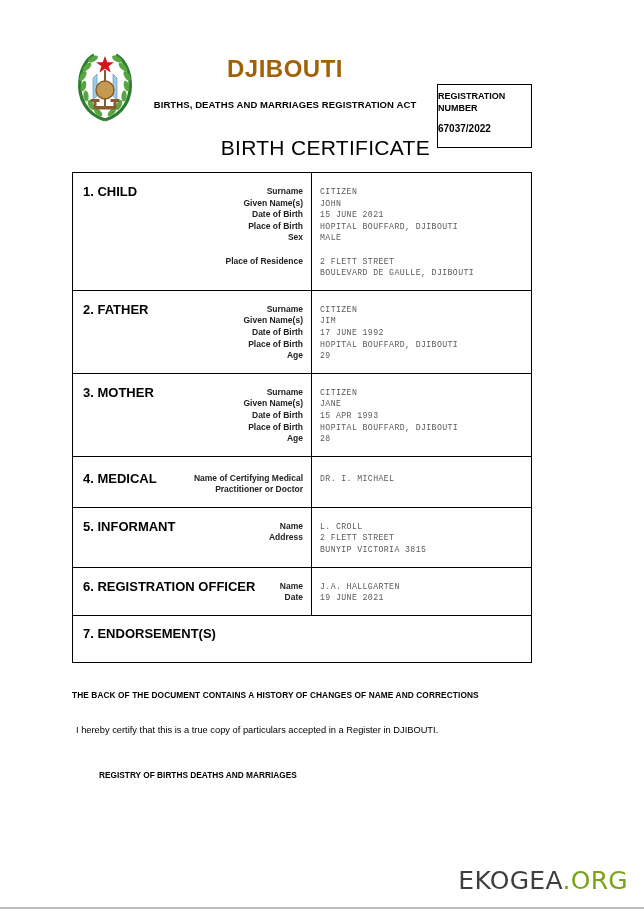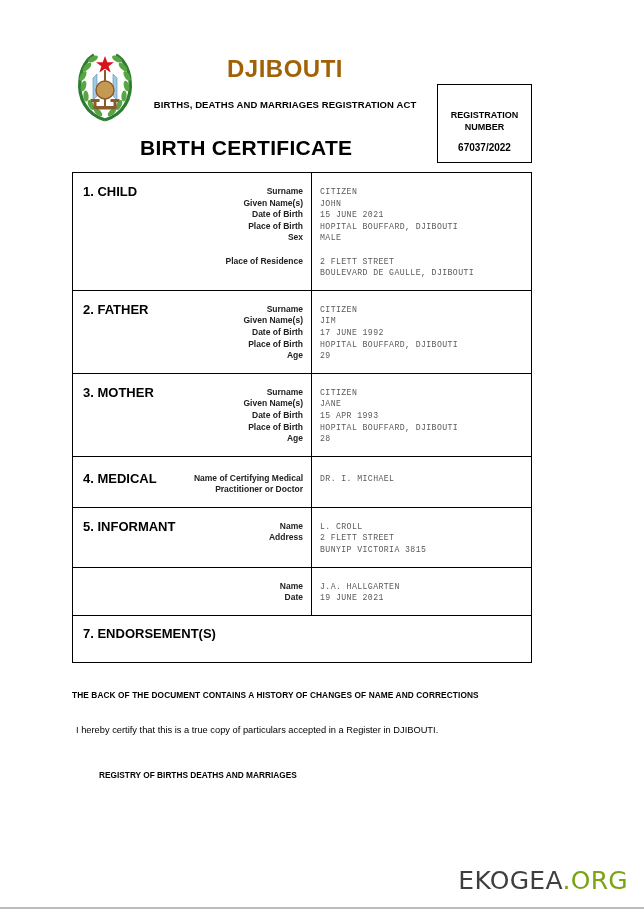--- a/index.html
+++ b/index.html
@@ -47,34 +47,33 @@
     font-size: 9.5px;
     font-weight: bold;
     letter-spacing: 0.1px;
     color: #000;
   }
 
   .cert-title {
     position: absolute;
     left: 140px; top: 136px;
     width: 290px;
-    text-align: left;
+    text-align: right;
     font-size: 21px;
-    font-weight: bold;
+    font-weight: normal;
     letter-spacing: 0.3px;
     color: #000;
   }
 
   .reg-box {
     position: absolute;
     left: 437px; top: 84px;
-    width: 95px; height: 79px;
+    width: 95px; height: 64px;
     border: 1.5px solid #000;
-    text-align: center;
-    padding-top: 24px;
+    padding-top: 5px;
   }
   .reg-box .lbl {
     font-size: 9px;
     font-weight: bold;
     line-height: 12px;
     color: #000;
   }
   .reg-box .num {
     font-size: 10px;
     font-weight: bold;
@@ -390,20 +389,21 @@
         <div class="values">
           <div>L. CROLL</div>
           <div>2 FLETT STREET</div>
           <div>BUNYIP VICTORIA 3815</div>
         </div>
       </div>
     </div>
 
     <div class="section">
       <div class="sec-left">
+        <div class="sec-title">6. REGISTRATION OFFICER</div>
         <div class="labels">
           <div>Name</div>
           <div>Date</div>
         </div>
       </div>
       <div class="sec-right">
         <div class="values">
           <div>J.A. HALLGARTEN</div>
           <div>19 JUNE 2021</div>
         </div>

